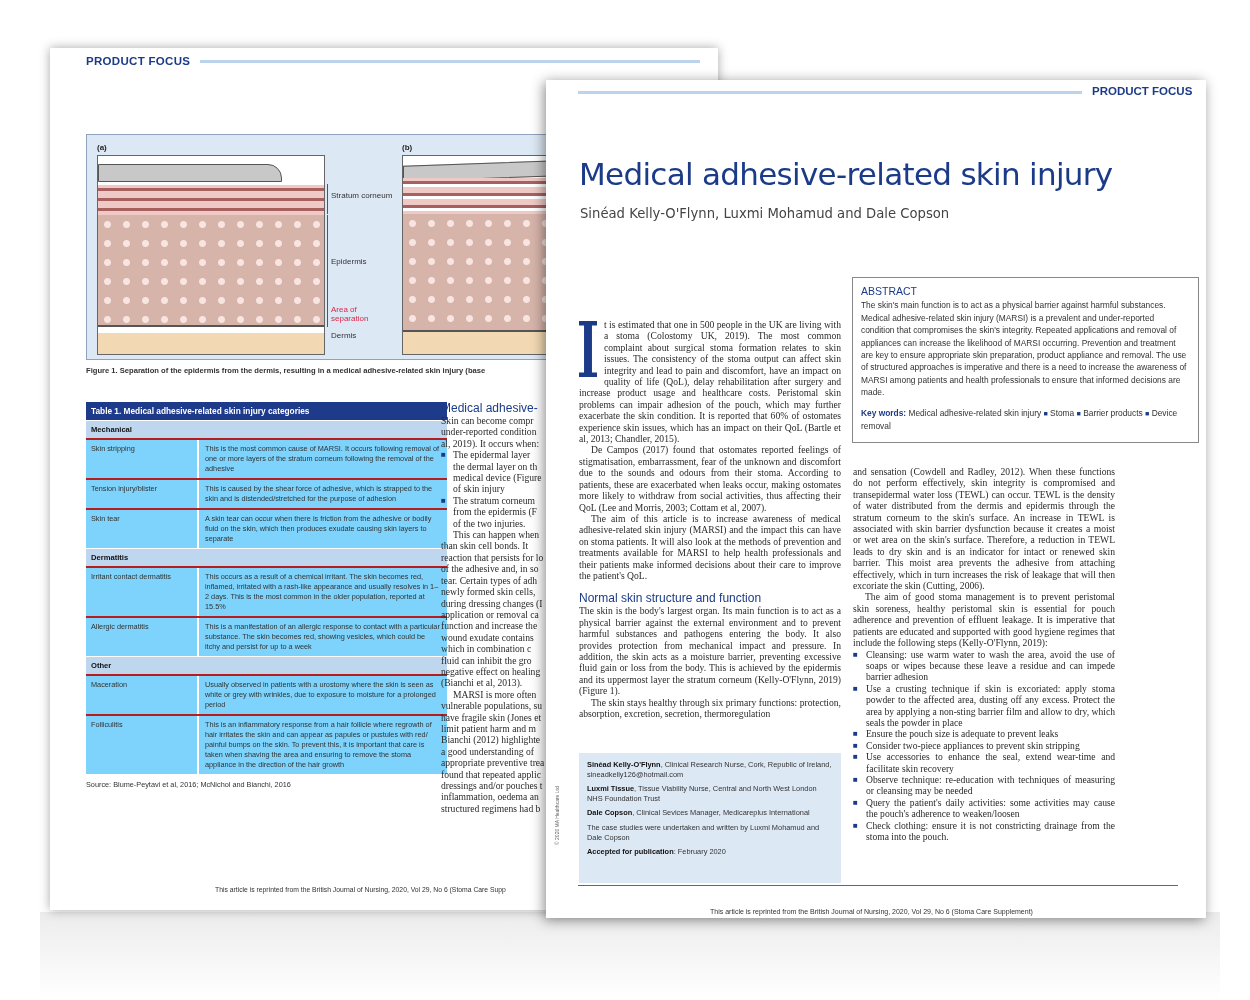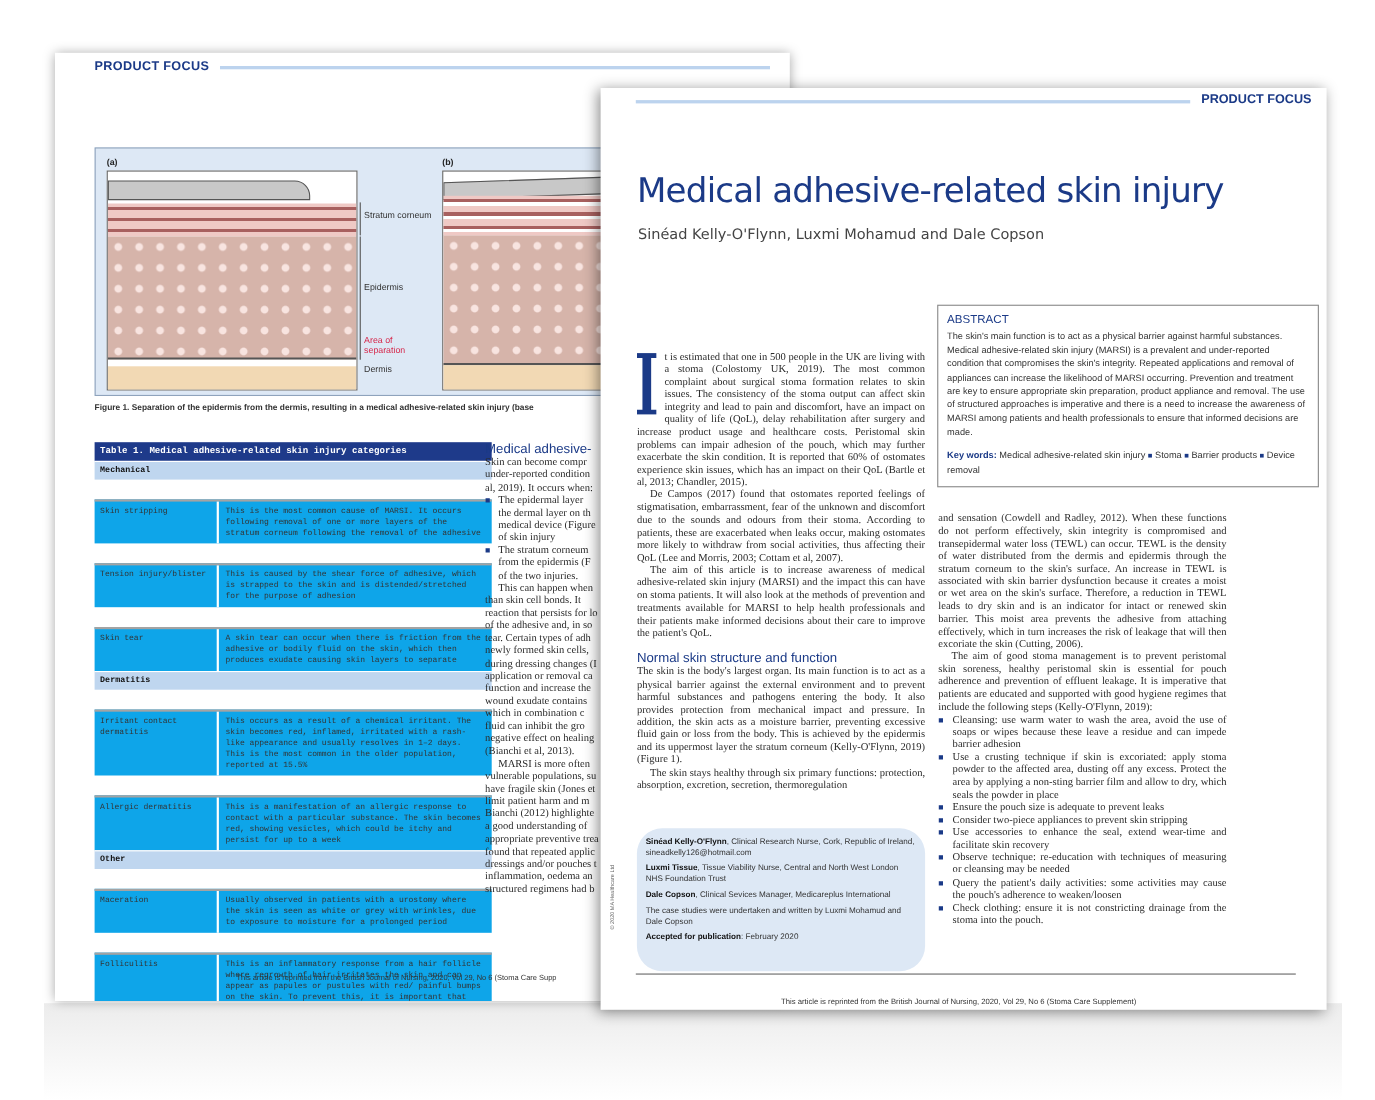--- a/index.html
+++ b/index.html
@@ -35,25 +35,25 @@
   .fig-annot.red { color: #d6274b; }
   .bracket { position: absolute; border-left: 1px solid #555; }
 
   .fig-caption {
     position: absolute; left: 36px; top: 318px; width: 640px; white-space: nowrap;
     font-family: "Liberation Sans", sans-serif; font-size: 7.6px; font-weight: bold; color: #333;
   }
 
   .table1 {
     position: absolute; left: 36px; top: 354px; width: 361px;
-    font-family: Liberation Mono, monospace; font-size: 7.3px; color: #333;
+    font-family: Liberation Sans, sans-serif; font-size: 7.3px; color: #333;
   }
   .t-title { background: #1e3a8a; color: #fff; font-weight: bold; font-size: 8.3px; padding: 4px 5px; }
   .t-cat { background: #bfd6ef; font-weight: bold; padding: 4px 5px; font-size: 7.6px; color: #111; border-top: 1px solid #fff; }
-  .t-row { display: flex; background: #0ea5e9; border-top: 2px solid #a3a3a3; margin-top: 18px; }
+  .t-row { display: flex; background: #7dd3fc; border-top: 2px solid #b91c1c; }
   .t-c1 { width: 113px; padding: 4px 5px; border-right: 2px solid #fff; line-height: 10px; }
   .t-c2 { flex: 1; padding: 4px 6px; line-height: 10px; }
   .t-source { margin-top: 6px; font-size: 7.3px; color: #333; }
 
   .back-col3 { position: absolute; left: 391px; top: 353px; width: 130px; overflow: hidden; }
   .h-sans { font-family: "Liberation Sans", sans-serif; font-weight: normal; color: #1b3a87; }
   .back-col3 .h-sans { font-size: 12px; white-space: nowrap; }
   .body-text { font-size: 9.6px; line-height: 11.4px; text-align: justify; color: #2a2a2a; }
   .back-col3 .body-text { white-space: nowrap; text-align: left; }
   .bullet { display: flex; }
@@ -87,21 +87,21 @@
   .dropcap {
     float: left; width: 18px; height: 56px; margin: 2px 7px 0 0;
     background: #1b3a87;
     clip-path: polygon(0 0,100% 0,100% 8%,72% 8%,72% 92%,100% 92%,100% 100%,0 100%,0 92%,28% 92%,28% 8%,0 8%);
   }
   .front-col1 .h-sans { font-size: 12px; margin-top: 10px; }
 
   .author-box {
     position: absolute; left: 33px; top: 673px; width: 262px; height: 130px;
     background: #dde8f5; padding: 7px 8px;
-    font-family: "Liberation Sans", sans-serif; font-size: 7.4px; color: #333; line-height: 9.6px; border-radius: 23px;
+    font-family: "Liberation Sans", sans-serif; font-size: 7.4px; color: #333; line-height: 9.6px;
   }
   .author-box p { margin-bottom: 5px; }
   .author-box b { color: #111; }
   .copyright {
     position: absolute; left: 8px; top: 765px; transform: rotate(-90deg); transform-origin: left top;
     font-family: "Liberation Sans", sans-serif; font-size: 5px; color: #666; white-space: nowrap;
   }
 
   .abstract-box {
     position: absolute; left: 306px; top: 197px; width: 347px; height: 166px;

